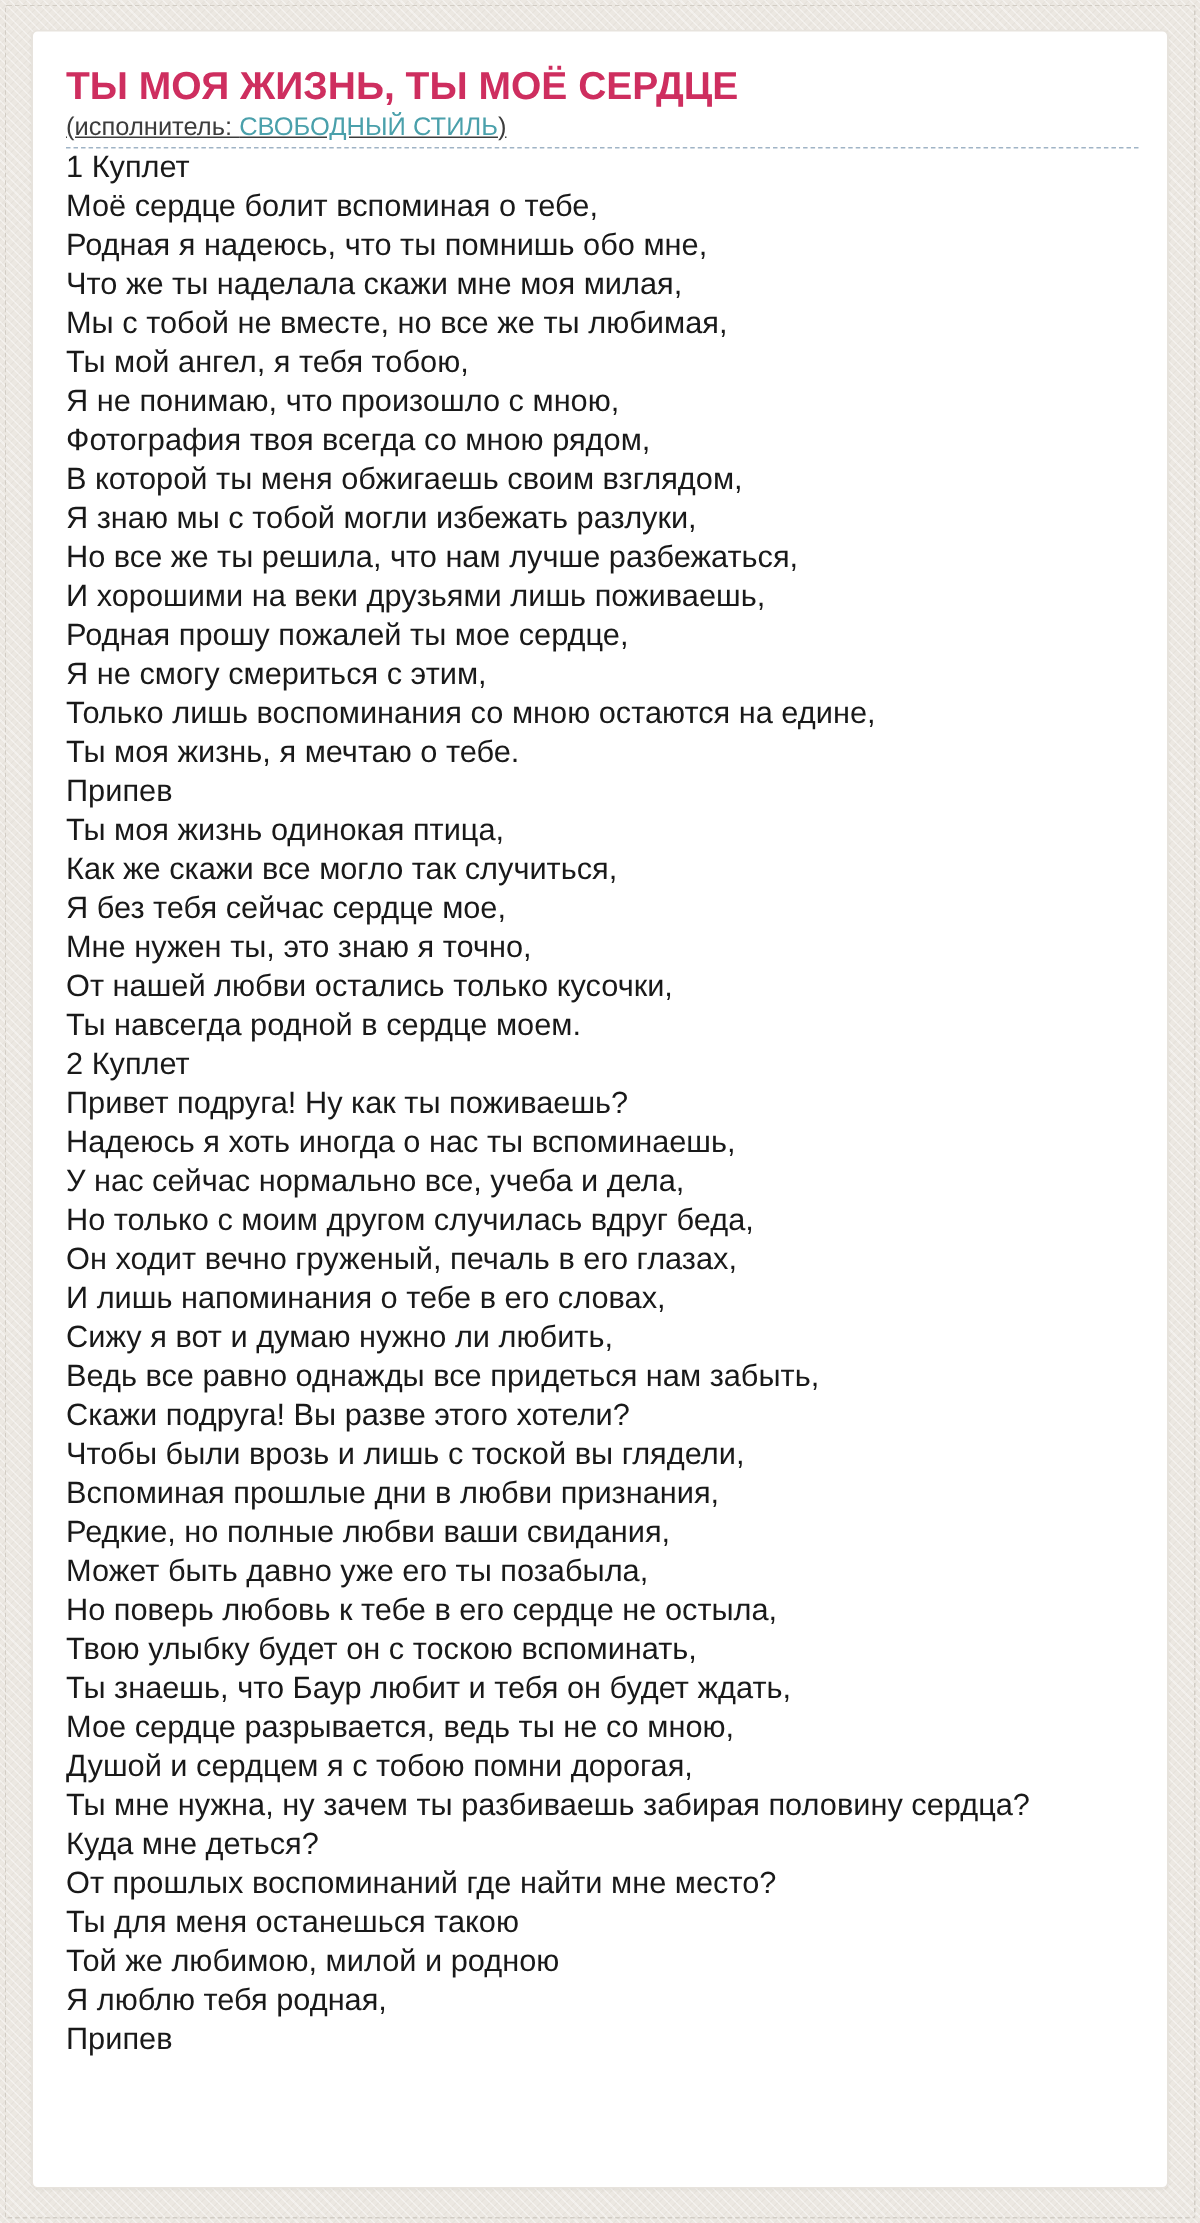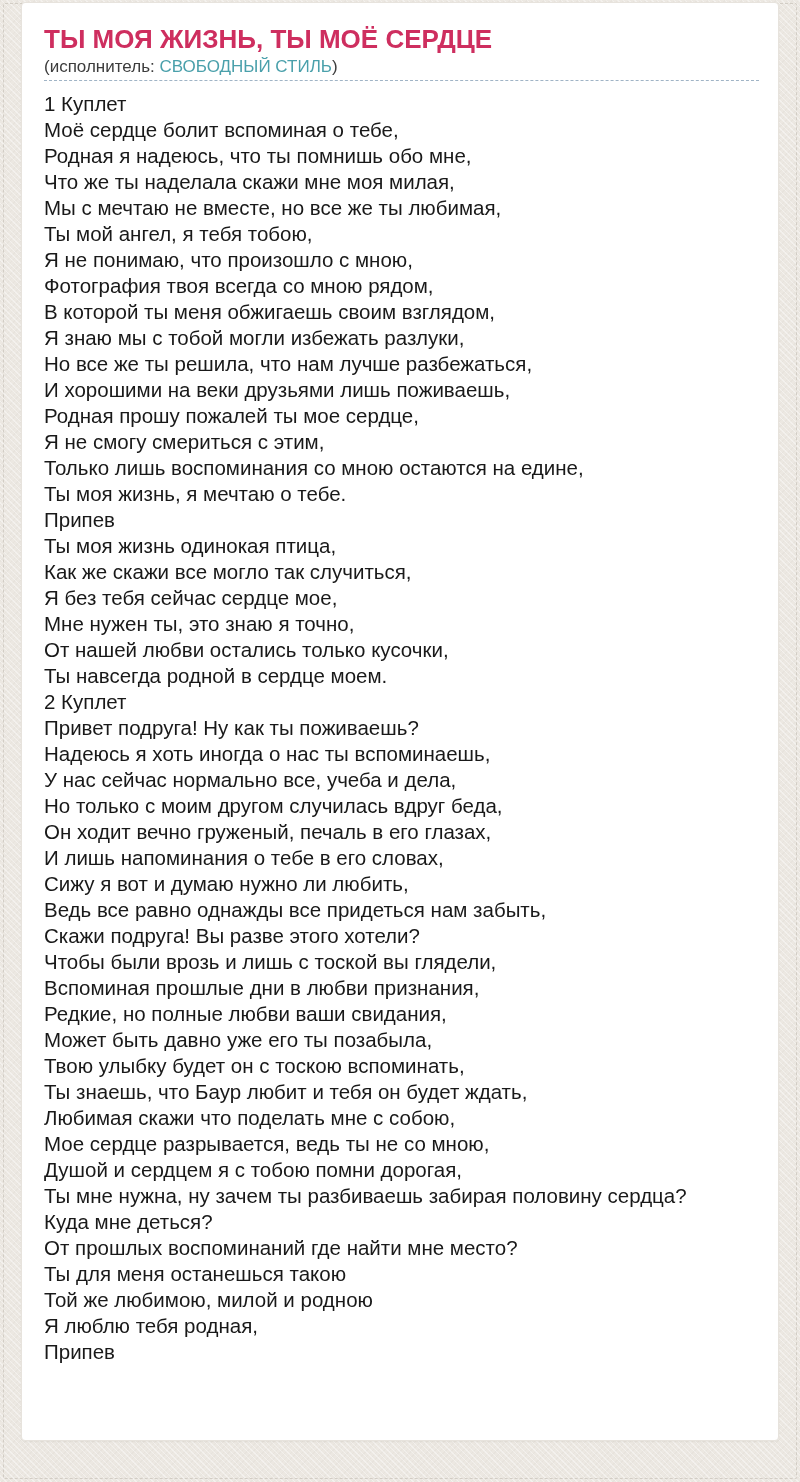--- a/index.html
+++ b/index.html
@@ -21,21 +21,21 @@
   .stitch-frame {
     position: absolute;
     inset: 3px;
     border: 1px dashed #d2cdc5;
     border-radius: 2px;
     pointer-events: none;
   }
   .card {
     position: absolute;
     left: 21px;
-    top: 2px;
+    top: 20px;
     width: 758px;
     height: 1439px;
     background: var(--card, #ffffff);
     border: 1px solid #e7e3dd;
     border-radius: 4px;
     box-sizing: border-box;
     box-shadow: 0 1px 2px rgba(90,80,70,0.07);
     padding: 21px 19px 0 22px;
   }
   .song-title {
@@ -46,28 +46,28 @@
     color: var(--title, #ce2e5f);
     letter-spacing: 0;
   }
   .artist-line {
     margin-top: 2px;
     font-size: 17px;
     line-height: 21px;
     color: #3c3c3c;
     padding-bottom: 3px;
     border-bottom: 1px dashed var(--divider, #a0b4c6);
+    text-decoration: underline;
   }
   .artist-link {
     color: var(--link, #4aa0ab);
     text-decoration: none;
     cursor: pointer;
   }
   .lyrics {
-    margin-top: 10px;
     font-size: 20.5px;
     line-height: 26px;
     color: var(--text, #191919);
   }
   .lyric-line {
     white-space: nowrap;
   }
 </style>
 </head>
 <body>
@@ -77,21 +77,21 @@
 <div class="card">
   <h1 class="song-title">ТЫ МОЯ ЖИЗНЬ, ТЫ МОЁ СЕРДЦЕ</h1>
 
   <div class="artist-line"><span>(исполнитель: </span><a class="artist-link">СВОБОДНЫЙ СТИЛЬ</a><span>)</span></div>
 
   <div class="lyrics">
       <div class="lyric-line">1 Куплет</div>
       <div class="lyric-line">Моё сердце болит вспоминая о тебе,</div>
       <div class="lyric-line">Родная я надеюсь, что ты помнишь обо мне,</div>
       <div class="lyric-line">Что же ты наделала скажи мне моя милая,</div>
-      <div class="lyric-line">Мы с мечтаю не вместе, но все же ты любимая,</div>
+      <div class="lyric-line">Мы с тобой не вместе, но все же ты любимая,</div>
       <div class="lyric-line">Ты мой ангел, я тебя тобою,</div>
       <div class="lyric-line">Я не понимаю, что произошло с мною,</div>
       <div class="lyric-line">Фотография твоя всегда со мною рядом,</div>
       <div class="lyric-line">В которой ты меня обжигаешь своим взглядом,</div>
       <div class="lyric-line">Я знаю мы с тобой могли избежать разлуки,</div>
       <div class="lyric-line">Но все же ты решила, что нам лучше разбежаться,</div>
       <div class="lyric-line">И хорошими на веки друзьями лишь поживаешь,</div>
       <div class="lyric-line">Родная прошу пожалей ты мое сердце,</div>
       <div class="lyric-line">Я не смогу смериться с этим,</div>
       <div class="lyric-line">Только лишь воспоминания со мною остаются на едине,</div>
@@ -110,23 +110,23 @@
       <div class="lyric-line">Но только с моим другом случилась вдруг беда,</div>
       <div class="lyric-line">Он ходит вечно груженый, печаль в его глазах,</div>
       <div class="lyric-line">И лишь напоминания о тебе в его словах,</div>
       <div class="lyric-line">Сижу я вот и думаю нужно ли любить,</div>
       <div class="lyric-line">Ведь все равно однажды все придеться нам забыть,</div>
       <div class="lyric-line">Скажи подруга! Вы разве этого хотели?</div>
       <div class="lyric-line">Чтобы были врозь и лишь с тоской вы глядели,</div>
       <div class="lyric-line">Вспоминая прошлые дни в любви признания,</div>
       <div class="lyric-line">Редкие, но полные любви ваши свидания,</div>
       <div class="lyric-line">Может быть давно уже его ты позабыла,</div>
+      <div class="lyric-line">Но поверь любовь к тебе в его сердце не остыла,</div>
       <div class="lyric-line">Твою улыбку будет он с тоскою вспоминать,</div>
       <div class="lyric-line">Ты знаешь, что Баур любит и тебя он будет ждать,</div>
-      <div class="lyric-line">Любимая скажи что поделать мне с собою,</div>
       <div class="lyric-line">Мое сердце разрывается, ведь ты не со мною,</div>
       <div class="lyric-line">Душой и сердцем я с тобою помни дорогая,</div>
       <div class="lyric-line">Ты мне нужна, ну зачем ты разбиваешь забирая половину сердца?</div>
       <div class="lyric-line">Куда мне деться?</div>
       <div class="lyric-line">От прошлых воспоминаний где найти мне место?</div>
       <div class="lyric-line">Ты для меня останешься такою</div>
       <div class="lyric-line">Той же любимою, милой и родною</div>
       <div class="lyric-line">Я люблю тебя родная,</div>
       <div class="lyric-line">Припев</div>
     </div>

